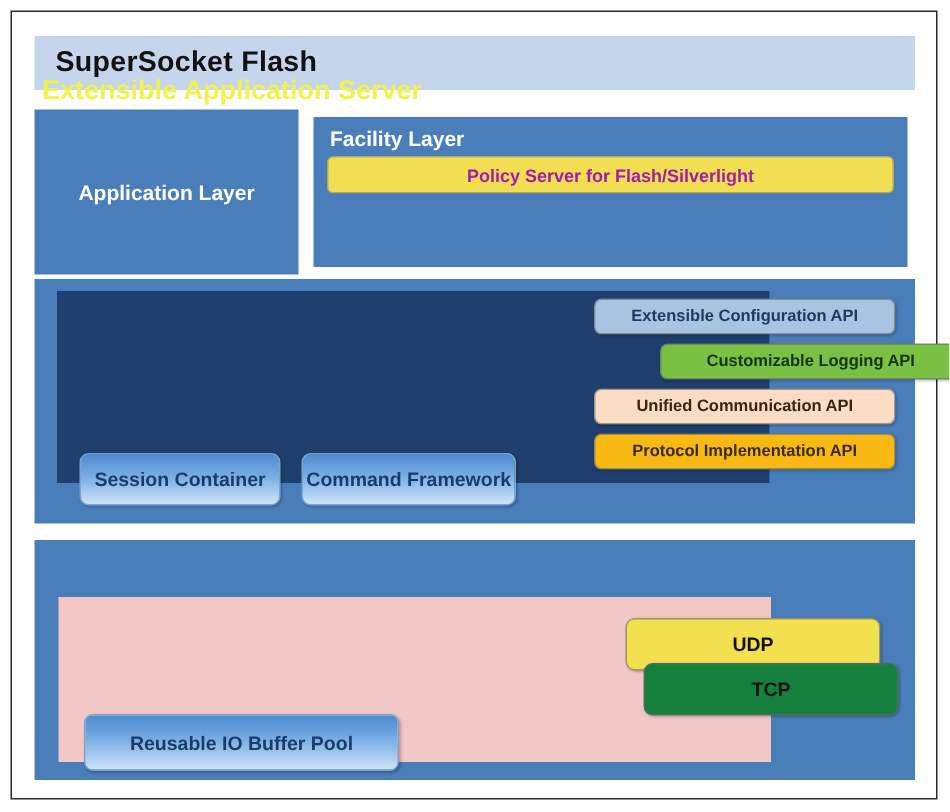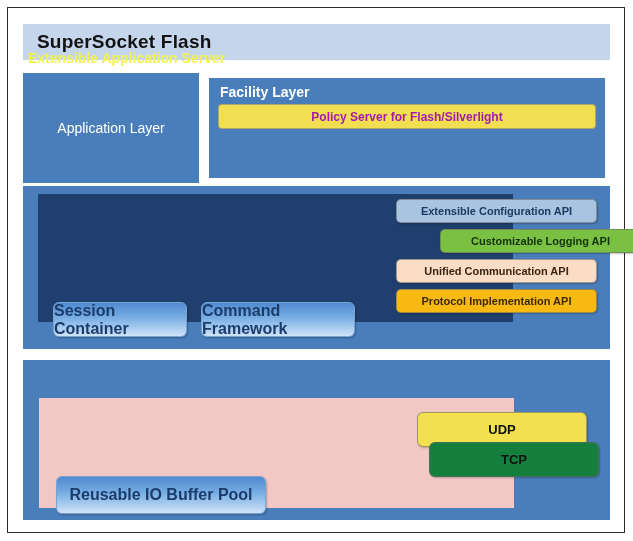--- a/index.html
+++ b/index.html
@@ -60,21 +60,21 @@
     width: 176px;
     height: 110px;
     background: #4a7ebb;
     display: flex;
     align-items: center;
     justify-content: center;
     box-sizing: border-box;
   }
   .app-layer-text {
     font-size: 14px;
-    font-weight: normal;
+    font-weight: bold;
     color: #ffffff;
   }
 
   .facility-outer {
     position: absolute;
     left: 204px;
     top: 73px;
     width: 406px;
     height: 110px;
     background: #ffffff;
@@ -132,50 +132,50 @@
     top: 8px;
     width: 475px;
     height: 128px;
     background: #1f3f6e;
     box-sizing: border-box;
   }
   .eas-title {
     position: absolute;
     left: 28px;
     top: 50px;
-    font-size: 14px;
+    font-size: 18px;
     font-weight: bold;
     color: #f2f24f;
   }
 
   
   .grad-btn {
     position: absolute;
     border-radius: 6px;
     background: linear-gradient(to bottom, #4f8ad0 0%, #79aee4 45%, #cfe3f7 100%);
     border: 1px solid #7aa4cf;
     box-sizing: border-box;
     display: flex;
     align-items: center;
     justify-content: center;
-    font-size: 16px;
+    font-size: 13px;
     font-weight: bold;
     color: #1b3c6b;
     box-shadow: 1px 1px 2px rgba(0,0,0,0.25);
   }
   .btn-session {
     left: 53px;
     top: 302px;
     width: 134px;
     height: 35px;
   }
   .btn-command {
     left: 201px;
     top: 302px;
-    width: 154px;
+    width: 143px;
     height: 35px;
   }
 
   
   .api-chip {
     position: absolute;
     left: 396px;
     width: 201px;
     height: 24px;
     border-radius: 5px;

